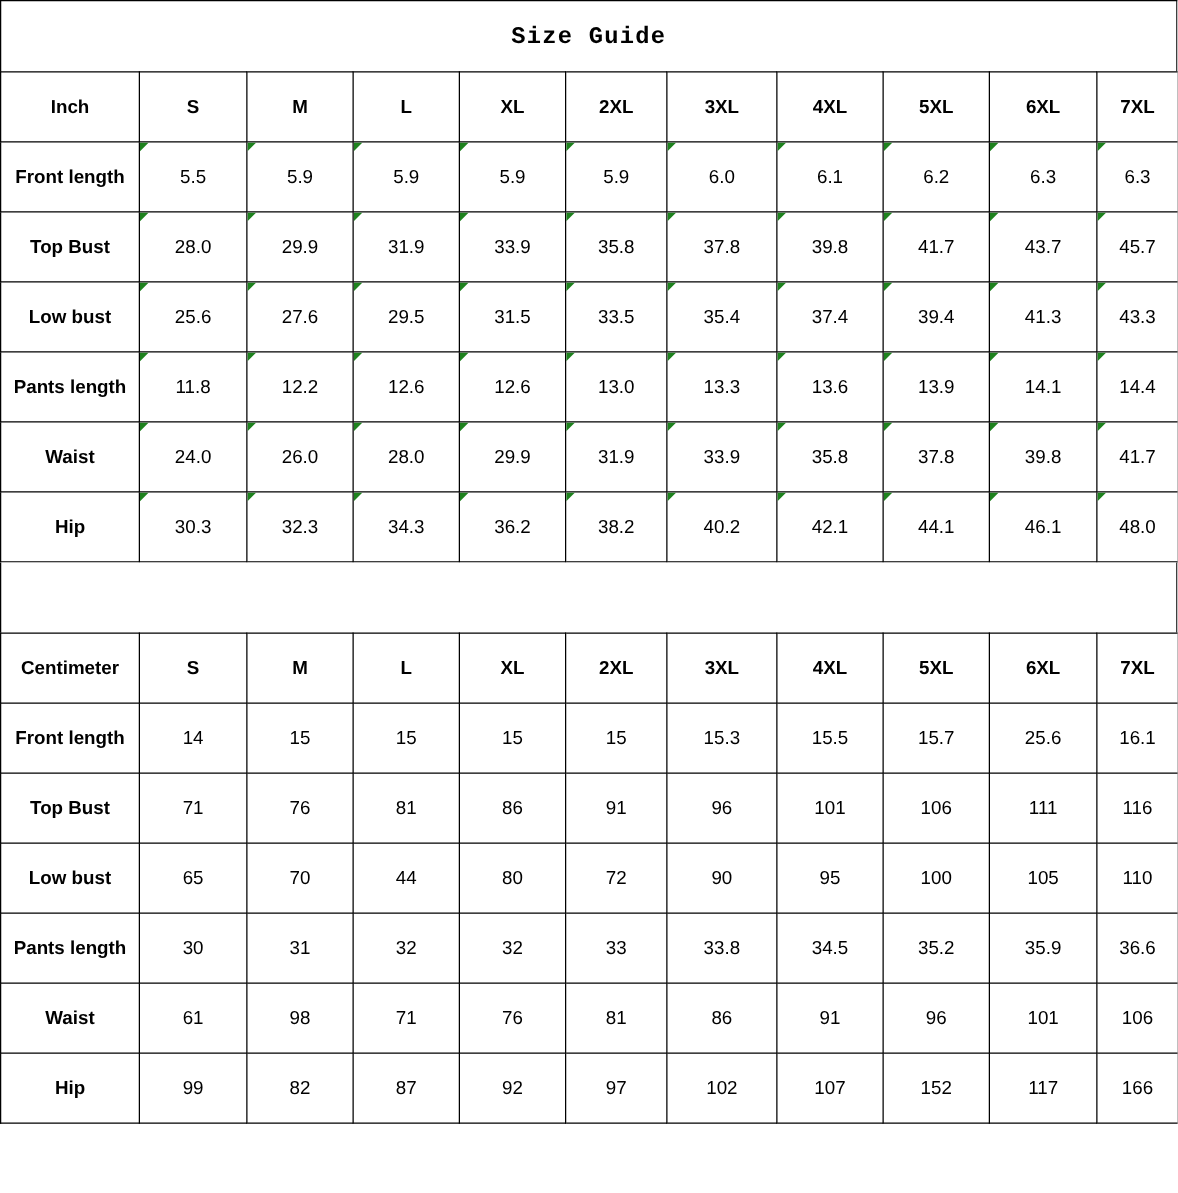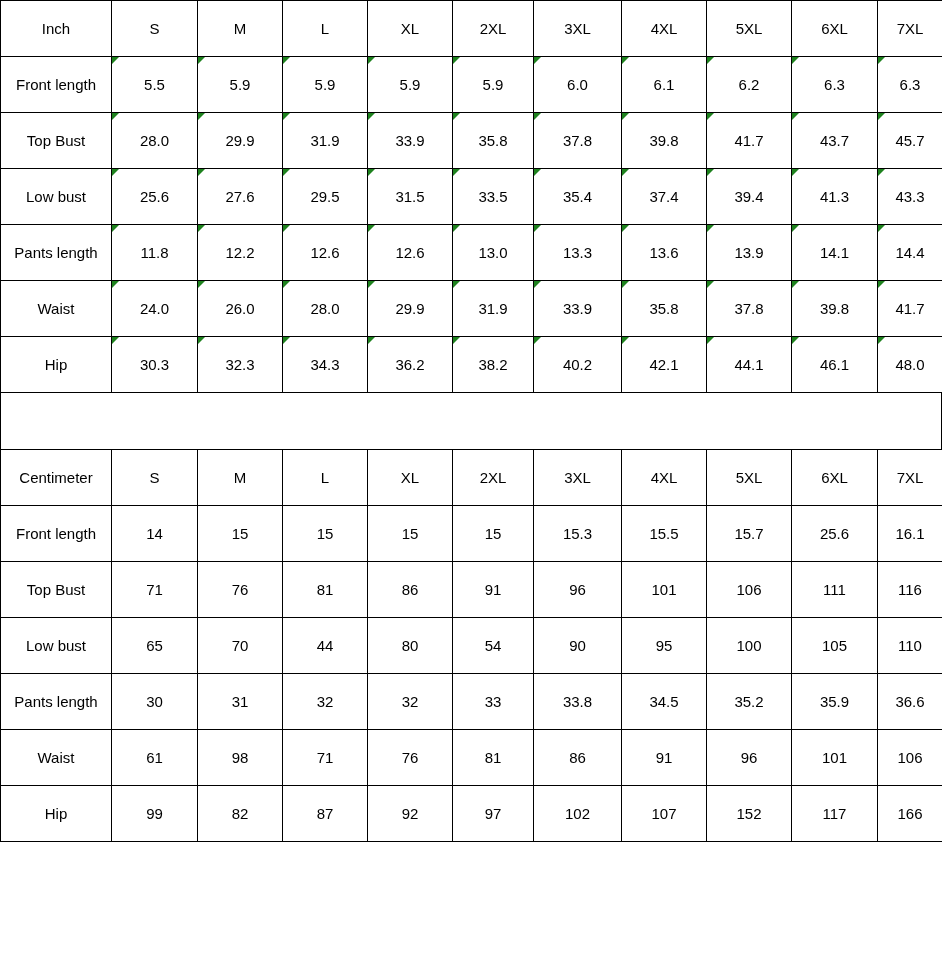--- a/index.html
+++ b/index.html
@@ -39,21 +39,21 @@
     border: 1px solid #000;
     height: 56px;
     text-align: center;
     vertical-align: middle;
     padding: 0;
     position: relative;
     font-size: 15px;
     overflow: hidden;
   }
   table.size-table th {
-    font-weight: normal;
+    font-weight: bold;
   }
   table.size-table td {
     font-weight: normal;
   }
   .spacer-row {
     box-sizing: border-box;
     height: 56px;
     border-left: 1px solid #000;
     border-right: 1px solid #000;
     background: #ffffff;
@@ -76,20 +76,21 @@
     width: 0;
     height: 0;
     border-top: 7px solid #1e821e;
     border-right: 7px solid transparent;
   }
 </style>
 </head>
 <body>
 
 <div class="sheet">
+  <div class="title-row">Size Guide</div>
 
   <table class="size-table">
       <colgroup>
         <col style="width: 111px;">
         <col style="width: 86px;">
         <col style="width: 85px;">
         <col style="width: 85px;">
         <col style="width: 85px;">
         <col style="width: 81px;">
         <col style="width: 88px;">
@@ -252,21 +253,21 @@
           <td>106</td>
           <td>111</td>
           <td>116</td>
         </tr>
         <tr>
           <th>Low bust</th>
           <td>65</td>
           <td>70</td>
           <td>44</td>
           <td>80</td>
-          <td>54</td>
+          <td>72</td>
           <td>90</td>
           <td>95</td>
           <td>100</td>
           <td>105</td>
           <td>110</td>
         </tr>
         <tr>
           <th>Pants length</th>
           <td>30</td>
           <td>31</td>

